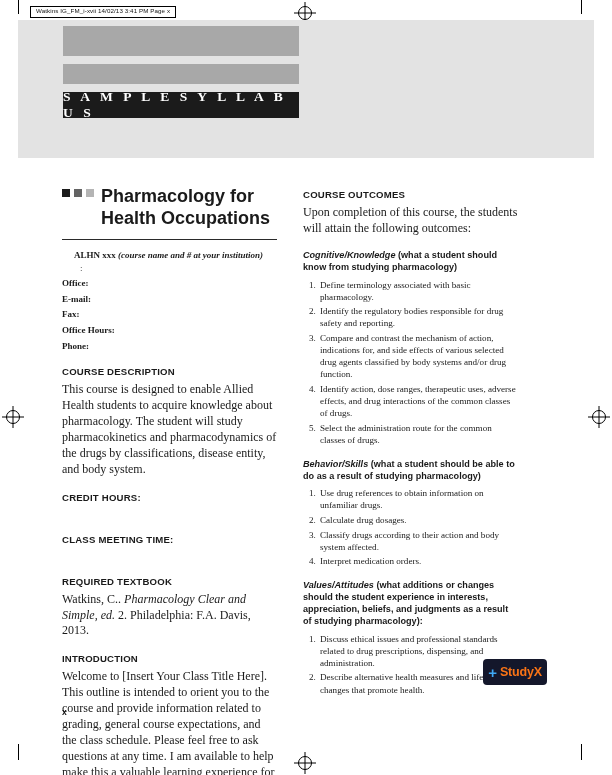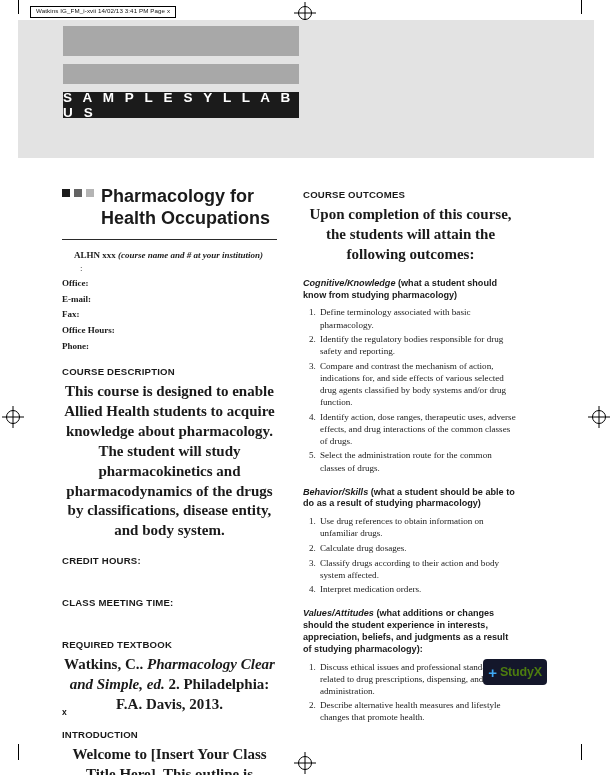--- a/index.html
+++ b/index.html
@@ -69,21 +69,21 @@
     background: #a8a8a8;
   }
   .title-band {
     position: absolute;
     left: 45px;
     top: 72px;
     width: 236px;
     height: 26px;
     background: #1b1b1b;
     color: #ffffff;
-    font-family: Liberation Sans, sans-serif;
+    font-family: Liberation Serif, serif;
     font-weight: bold;
     font-size: 13.5px;
     letter-spacing: 3.6px;
     display: flex;
     align-items: center;
     justify-content: center;
   }
 
   
   .col-left {
@@ -155,25 +155,24 @@
   h2.sec {
     font-family: "Liberation Sans", sans-serif;
     font-weight: bold;
     font-size: 9.6px;
     letter-spacing: .2px;
     margin: 14px 0 5px 0;
   }
   h2.sec.tight { }
 
   p.body {
-    font-size: 15px;
+    font-size: 12px;
     line-height: 1.33;
     margin: 0 0 7px 0;
-    text-align: center;
-    font-weight: bold;
+    text-align: left;
   }
   p.body i { font-style: italic; }
 
   .spacer-line { height: 12px; }
 
   
   .sub-head {
     font-family: "Liberation Sans", sans-serif;
     font-weight: bold;
     font-size: 9.1px;
@@ -208,21 +207,21 @@
     gap: 3px;
     font-family: "Liberation Sans", sans-serif;
   }
   .badge .plus {
     color: #3fa9f5;
     font-size: 15px;
     font-weight: bold;
     line-height: 1;
   }
   .badge .bt {
-    color: #4d7c0f;
+    color: #f97316;
     font-size: 12.5px;
     font-weight: bold;
     letter-spacing: -.2px;
   }
 
   
   .folio {
     position: absolute;
     left: 62px;
     top: 707px;

